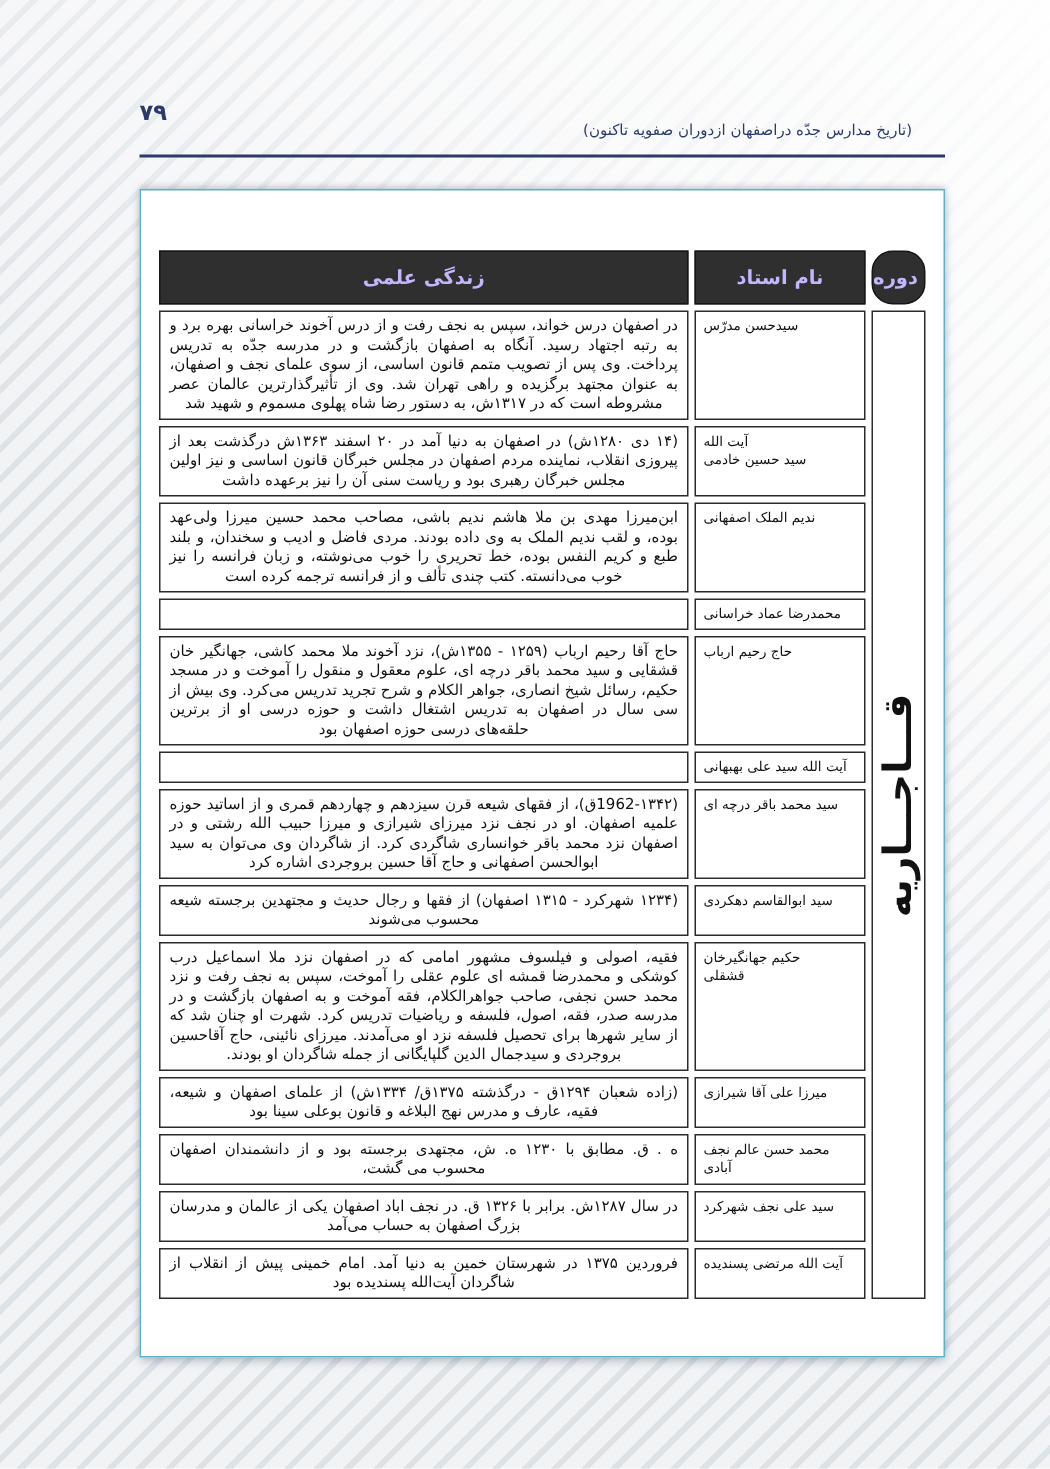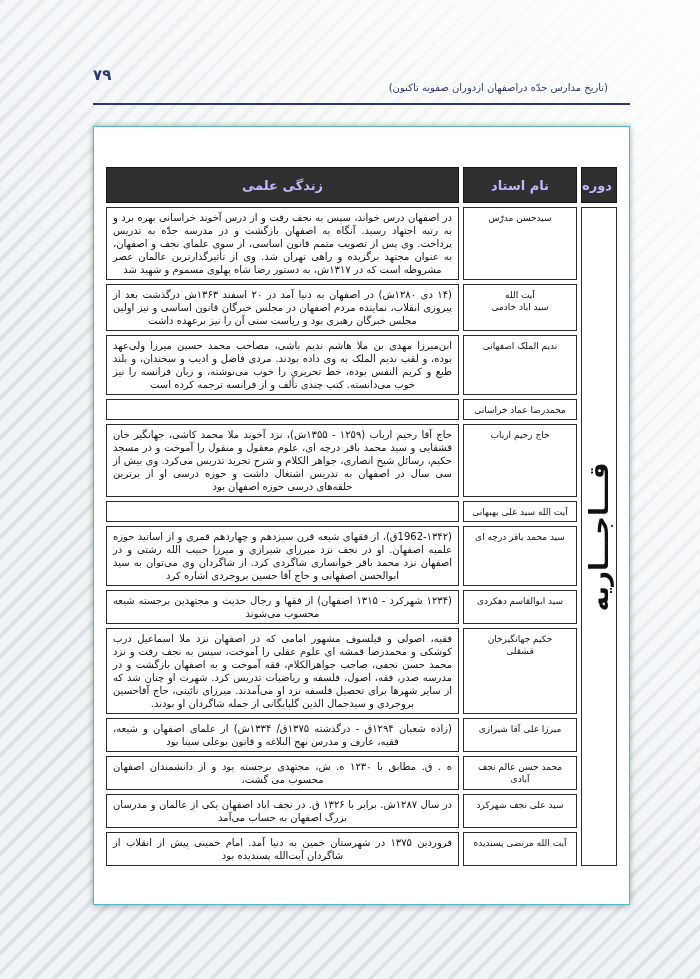--- a/index.html
+++ b/index.html
@@ -44,25 +44,25 @@
     height:30px;border:1px solid #161616;
     padding:2px 4px;
   }
   td{
     border:1px solid #2b2b2b;
     vertical-align:top;
     color:#111111;
     padding:2px 5px;
     box-sizing:border-box;
   }
-  .col-period{width:26px;}
+  .col-period{width:26px;border-radius:14px;}
   .col-name{width:104px;}
   td.name-cell{
     font-size:9px;line-height:11.5px;
-    text-align:center;white-space:pre-line;
+    text-align:left;white-space:pre-line;
     padding-top:5px;
   }
   td.bio-cell{
     font-size:10px;line-height:13px;
     text-align:justify;text-align-last:center;
     padding:3px 6px;
   }
   td.bio-cell > div{min-height:13px;}
   td.period-cell{
     position:relative;padding:0;
@@ -97,21 +97,21 @@
         <td class="period-cell" rowspan="13">
           <div class="period-word">قـــاجـــاریه</div>
         </td>
         <td class="name-cell">سیدحسن مدرّس</td>
         <td class="bio-cell">
             <div>در اصفهان درس خواند، سپس به نجف رفت و از درس آخوند خراسانی بهره برد و به رتبه اجتهاد رسید. آنگاه به اصفهان بازگشت و در مدرسه جدّه به تدریس پرداخت. وی پس از تصویب متمم قانون اساسی، از سوی علمای نجف و اصفهان، به عنوان مجتهد برگزیده و راهی تهران شد. وی از تأثیرگذارترین عالمان عصر مشروطه است که در ۱۳۱۷ش، به دستور رضا شاه پهلوی مسموم و شهید شد</div>
           </td>
       </tr>
       <tr>
         <td class="name-cell">آیت الله
-سید اباد خادمی</td>
+سید حسین خادمی</td>
         <td class="bio-cell">
             <div>(۱۴ دی ۱۲۸۰ش) در اصفهان به دنیا آمد در ۲۰ اسفند ۱۳۶۳ش درگذشت بعد از پیروزی انقلاب، نماینده مردم اصفهان در مجلس خبرگان قانون اساسی و نیز اولین مجلس خبرگان رهبری بود و ریاست سنی آن را نیز برعهده داشت</div>
           </td>
       </tr>
       <tr>
         <td class="name-cell">ندیم الملک اصفهانی</td>
         <td class="bio-cell">
             <div>ابن‌میرزا مهدی بن ملا هاشم ندیم باشی، مصاحب محمد حسین میرزا ولی‌عهد بوده، و لقب ندیم الملک به وی داده بودند. مردی فاضل و ادیب و سخندان، و بلند طبع و کریم النفس بوده، خط تحریری را خوب می‌نوشته، و زبان فرانسه را نیز خوب می‌دانسته. کتب چندی تألف و از فرانسه ترجمه کرده است</div>
           </td>
       </tr>

